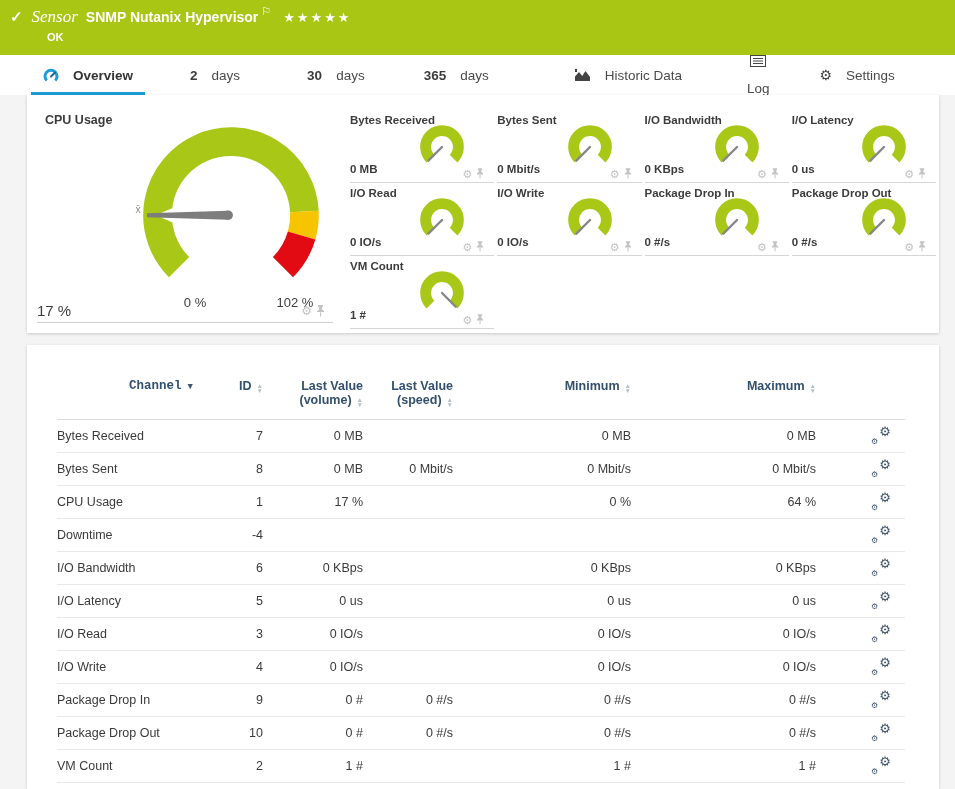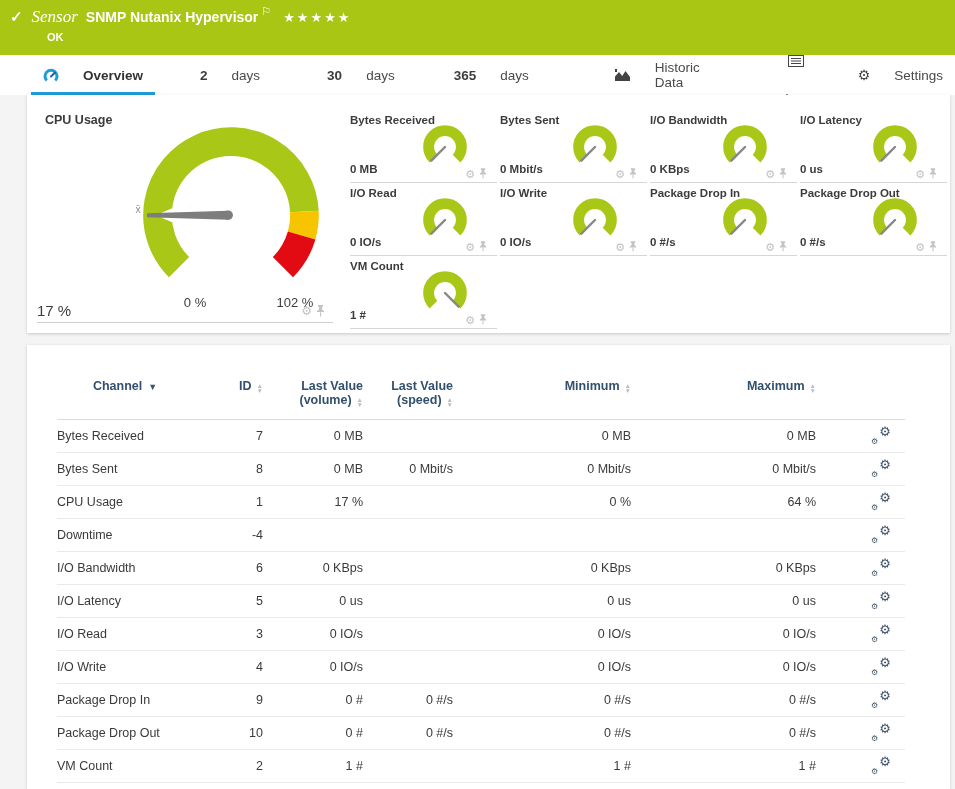--- a/index.html
+++ b/index.html
@@ -15,30 +15,30 @@
   .topbar{position:absolute;top:0;left:0;right:0;height:55px;background:#a8c613;color:#fff;}
   .topbar-line{position:absolute;top:7px;left:10px;display:flex;align-items:baseline;}
   .check{font-size:15px;font-weight:bold;margin-right:9px;}
   .kind{font-style:italic;font-size:17px;margin-right:8px;font-family:Liberation Serif, serif;}
   .sensor-title{font-weight:bold;font-size:14px;}
   .flag{font-size:11px;vertical-align:super;position:relative;top:-7px;margin-left:3px;}
   .stars{font-size:13px;letter-spacing:2px;margin-left:12px;}
   .statustext{position:absolute;top:31px;left:47px;font-size:11px;font-weight:bold;}
   
   .tabstrip{position:absolute;top:55px;left:0;right:0;height:40px;background:#fff;display:flex;align-items:center;}
-  .tab{position:relative;height:40px;display:flex;align-items:center;gap:24px;font-size:13.5px;color:#4a4a4a;padding:0 12px;cursor:pointer;}
+  .tab{position:relative;height:40px;display:flex;align-items:center;gap:14px;font-size:13.5px;color:#4a4a4a;padding:0 12px;cursor:pointer;}
   .tab .strong{font-weight:bold;color:#3c3c3c;}
   .tab.active{font-weight:bold;color:#333;}
   .tab.active::after{content:"";position:absolute;left:0;right:0;bottom:0;height:3px;background:#1e9cd8;}
   .t1{margin-left:31px;} .t2{margin-left:15px;} .t3{margin-left:33px;} .t4{margin-left:43px;}
   .t5{margin-left:35px;} .t6{margin-left:61px;} .t7{margin-left:41px;flex-direction:column;} .t8{margin-left:26px;}
   .ticon{display:inline-flex;align-items:center;}
   .gearglyph{font-size:14px;color:#444;}
   
-  .panel{position:absolute;left:27px;right:5px;background:#fff;box-shadow:0 1px 3px rgba(0,0,0,.18);}
+  .panel{position:absolute;left:27px;right:16px;background:#fff;box-shadow:0 1px 3px rgba(0,0,0,.18);}
   .panel1{top:95px;height:238px;}
   .panel2{top:345px;height:444px;}
   
   .cpu-cell{position:absolute;left:10px;top:6px;width:296px;height:222px;border-bottom:1px solid #cfcfcf;}
   .cpu-title{position:absolute;left:8px;top:12px;font-size:12.5px;font-weight:bold;color:#3c3c3c;}
   .cpu-svg{position:absolute;left:84px;top:14px;}
   .cpu-min{position:absolute;left:138px;top:194px;width:40px;text-align:center;font-size:13px;color:#3c3c3c;}
   .cpu-max{position:absolute;left:233px;top:194px;width:50px;text-align:center;font-size:13px;color:#3c3c3c;}
   .cpu-value{position:absolute;left:0px;top:201px;font-size:15px;color:#3c3c3c;}
   .cellicons{position:absolute;right:8px;bottom:5px;display:flex;align-items:center;gap:4px;}
@@ -49,21 +49,21 @@
   .gtitle{position:absolute;left:0;top:4px;font-size:11.5px;font-weight:bold;color:#3c3c3c;}
   .gvalue{position:absolute;left:0;bottom:7px;font-size:11.5px;font-weight:bold;color:#3c3c3c;}
   .gsvg{position:absolute;right:28px;top:13px;}
   .garc{stroke:#a9c717;stroke-width:10;}
   .gneedle{stroke:#878787;stroke-width:2.2;stroke-linecap:round;}
   .gcell .cellicons{right:10px;bottom:3px;}
   .gcell .gear-ic{font-size:11px;}
   
   .chan-table{margin:20px 0 0 30px;border-collapse:collapse;table-layout:fixed;width:848px;font-size:12.5px;}
   .chan-table th{color:#32506e;font-weight:bold;text-align:right;vertical-align:top;padding:14px 14px 12px 0;border-bottom:1px solid #dcdcdc;}
-  .chan-table th.h-channel{text-align:center;padding-left:0;}
+  .chan-table th.h-channel{text-align:right;padding-left:0;font-family:Liberation Mono, monospace;}
   .chan-table th.h-icon{padding-right:10px;}
   .chan-table td{height:33px;padding:0 14px 0 0;border-bottom:1px solid #e9e9e9;text-align:right;color:#3a3a3a;}
   .chan-table td.c-channel{text-align:left;padding-right:0;}
   .chan-table td.c-gear{text-align:right;padding-right:14px;}
   .hline{display:block;line-height:14px;}
   .sorter{display:inline-flex;flex-direction:column;margin-left:5px;vertical-align:2px;}
   .sorter i{font-style:normal;font-size:6.5px;line-height:5px;color:#b6bec8;}
   .caret-down{font-size:9px;color:#3b5977;margin-left:6px;}
   .gears{position:relative;display:inline-block;width:20px;height:18px;color:#44566c;cursor:pointer;}
   .gears .g1{position:absolute;right:0;top:-2px;font-size:13px;}

